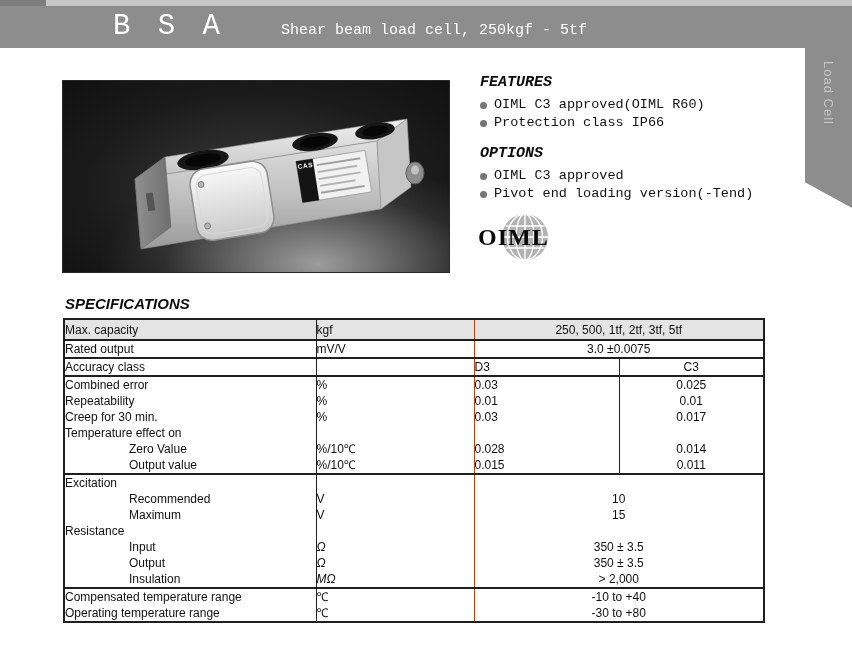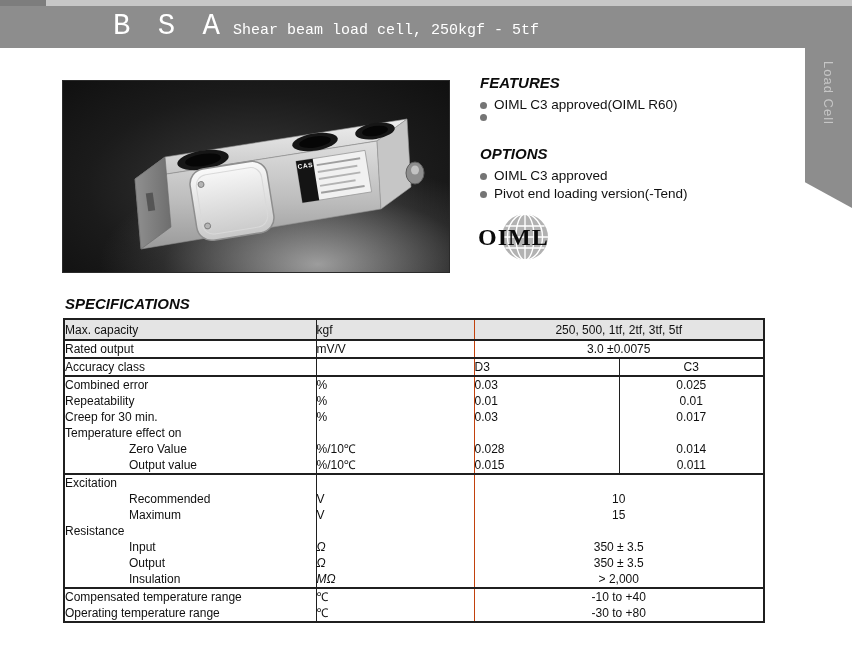--- a/index.html
+++ b/index.html
@@ -3,42 +3,42 @@
 <meta charset="utf-8">
 <style>
   * { margin:0; padding:0; box-sizing:border-box; }
   html,body { width:852px; height:656px; background:#fff; overflow:hidden; }
   body { font-family:"Liberation Sans", sans-serif; position:relative; }
 
   
   .top-strip { position:absolute; left:0; top:0; width:852px; height:6px; background:#c7c7c7; }
   .top-strip .dark-seg { position:absolute; left:0; top:0; width:46px; height:6px; background:#7d7d7d; }
   .header-bar { position:absolute; left:0; top:6px; width:852px; height:42px; background:#8d8d8d;
-                display:flex; align-items:baseline; padding-left:113px; }
+                display:flex; align-items:baseline; padding-left:113px;gap:48px; }
   .model-title { font-family:"Liberation Mono", monospace; font-size:29px; color:#fff;
                  letter-spacing:5px; line-height:42px; }
   .model-subtitle { font-family:"Liberation Mono", monospace; font-size:15px; color:#fff;
                     margin-left:8px; letter-spacing:0px; }
 
   
   .side-tab { position:absolute; right:0; top:47px; width:47px; height:161px; background:#8d8d8d;
               clip-path:polygon(0 0, 100% 0, 100% 100%, 0 84%); }
   .side-tab .tab-label { position:absolute; top:14px; left:16px; writing-mode:vertical-rl;
               color:#c6c6c6; font-size:13px; letter-spacing:1px; }
 
   
   .photo { position:absolute; left:62px; top:80px; width:388px; height:193px; overflow:hidden;
            background:
              radial-gradient(ellipse 280px 130px at 66% 96%, rgba(225,225,225,0.65), rgba(130,130,130,0.18) 55%, rgba(0,0,0,0) 78%),
              radial-gradient(ellipse at 50% 55%, #3c3c3c 0%, #1b1b1b 62%, #101010 100%);
            border:1px solid #2a2a2a; }
   .photo svg { display:block; }
 
   
-  .fo-block { position:absolute; left:480px; width:330px; }
+  .fo-block { position:absolute; left:480px; width:330px;font-family:Liberation Mono, monospace; }
   .features { top:74px; }
   .options  { top:145px; }
   .fo-title { font-size:15px; font-weight:bold; font-style:italic; color:#0c0c0c; margin-bottom:5px; }
   .fo-item  { font-size:13.5px; color:#111; line-height:18px; display:flex; align-items:center; }
   .bullet   { display:inline-block; width:7px; height:7px; border-radius:50%; background:#757575;
               margin-right:7px; flex:0 0 auto; }
 
   
   .oiml { position:absolute; left:478px; top:210px; width:110px; height:58px; }
   .oiml svg { position:absolute; left:22px; top:2px; }
@@ -144,20 +144,21 @@
 </div>
 
 <div class="fo-block features" style="top:74px;">
   <div class="fo-title">FEATURES</div>
   <div class="fo-item">
     <span class="bullet"></span>
     <span>OIML C3 approved(OIML R60)</span>
   </div>
   <div class="fo-item">
     <span class="bullet"></span>
+    <span>Protection class IP66</span>
   </div>
 </div>
 
 <div class="fo-block options" style="top:145px;">
   <div class="fo-title">OPTIONS</div>
   <div class="fo-item">
     <span class="bullet"></span>
     <span>OIML C3 approved</span>
   </div>
   <div class="fo-item">

